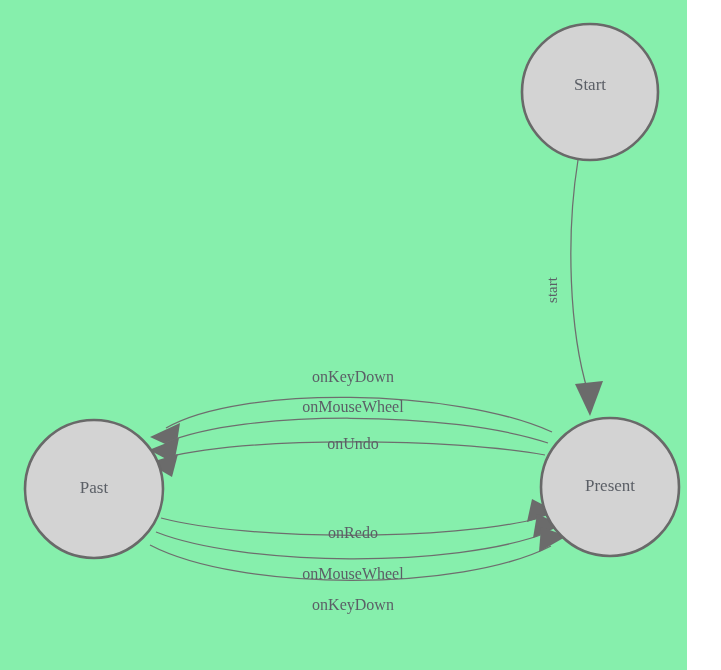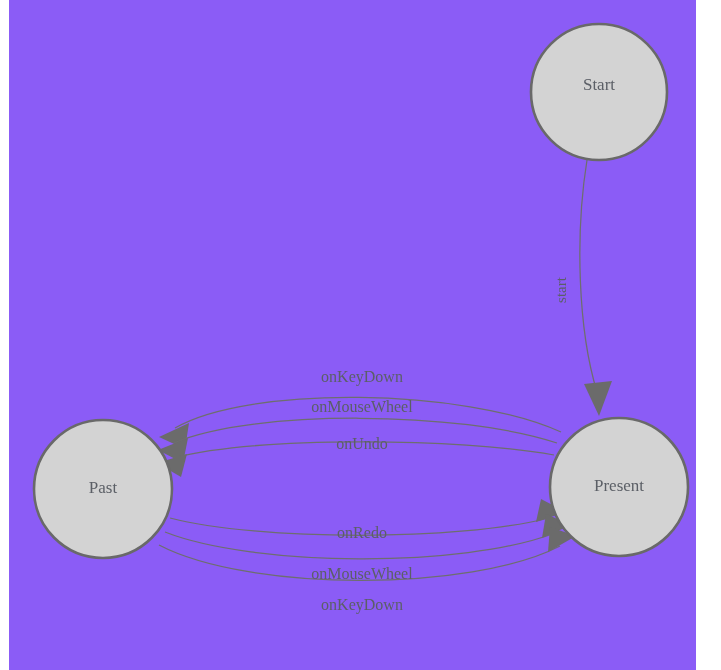--- a/index.html
+++ b/index.html
@@ -11,22 +11,21 @@
   body {
     width: 721px;
     height: 670px;
     overflow: hidden;
     font-family: "Liberation Serif", "DejaVu Serif", serif;
   }
   #diagram-root {
     position: relative;
     width: 687px;
     height: 670px;
-    background: #8b5cf6;
-    margin-left: 9px;
+    background: #86efac;
   }
   svg.canvas {
     position: absolute;
     top: 0;
     left: 0;
     width: 721px;
     height: 670px;
     display: block;
   }
   .node-circle {

